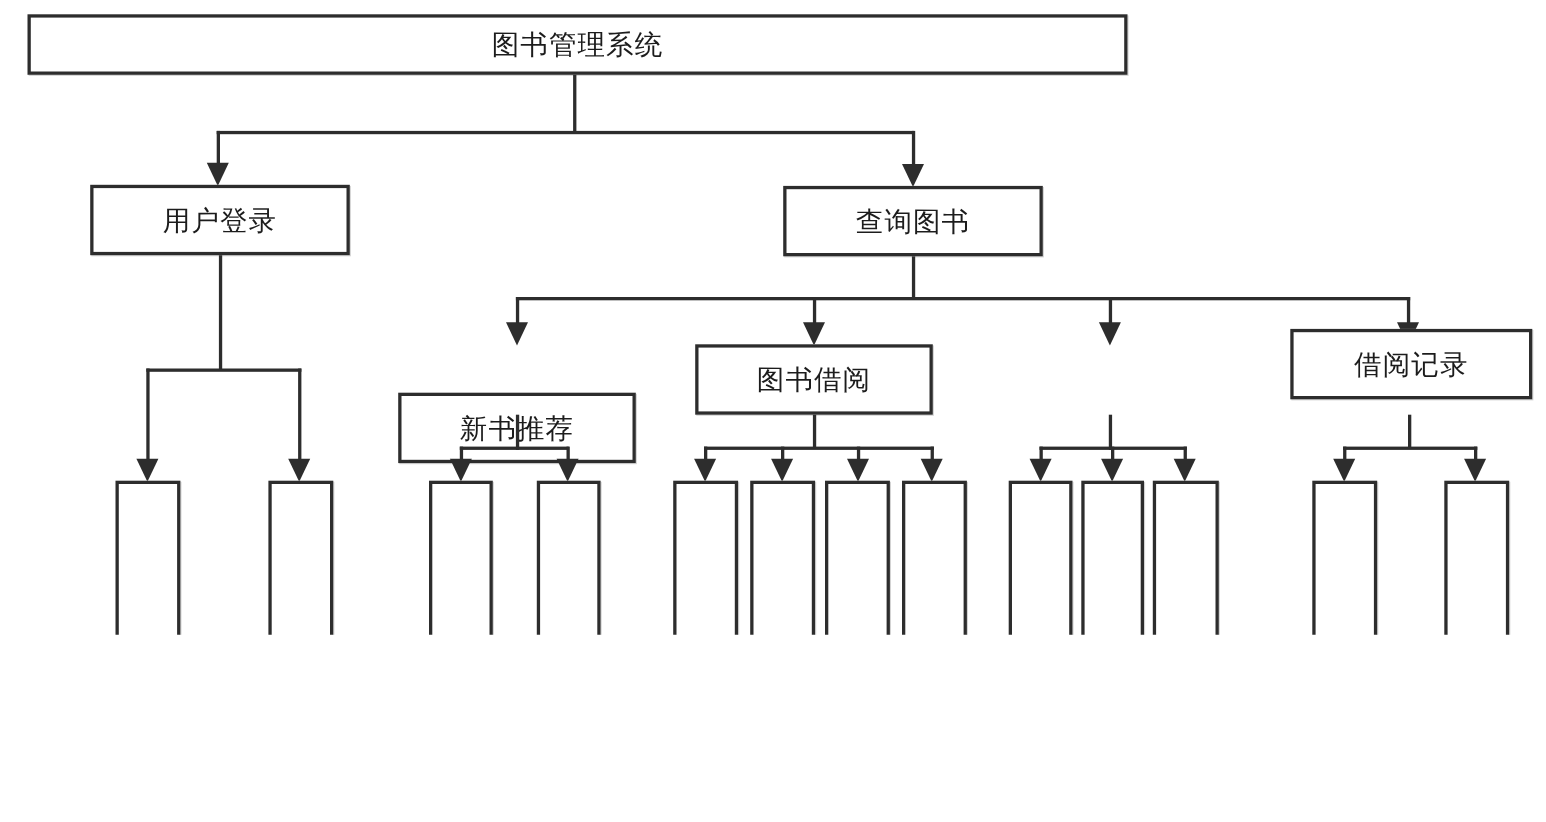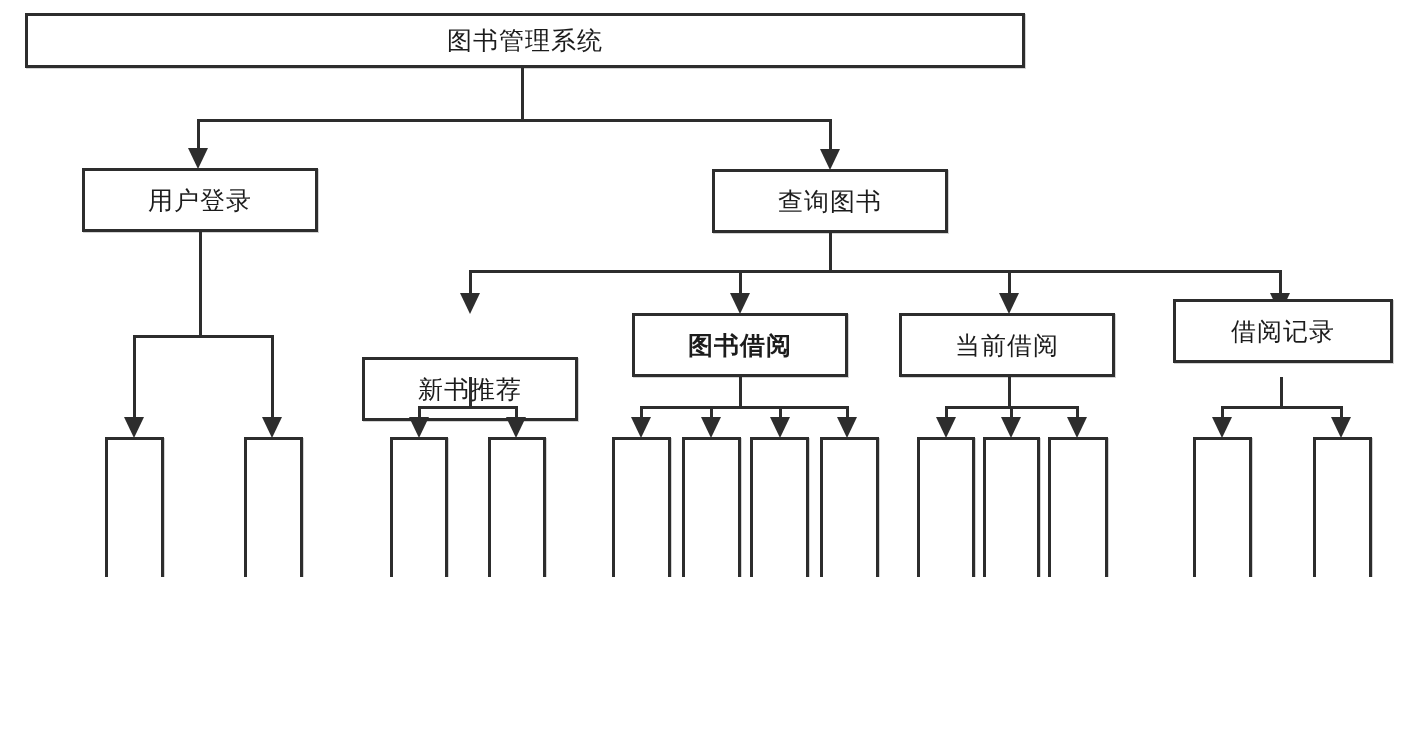--- a/index.html
+++ b/index.html
@@ -100,25 +100,22 @@
   <div class="vl" style="left:739px; top:270px; height:26px;"></div>
   <div class="ah" style="left:730px; top:293px;"></div>
   <div class="vl" style="left:1008px; top:270px; height:26px;"></div>
   <div class="ah" style="left:999px; top:293px;"></div>
   <div class="vl" style="left:1279px; top:270px; height:26px;"></div>
   <div class="ah" style="left:1270px; top:293px;"></div>
 
   <div class="box" style="left:362px; top:313px; width:216px; height:64px;margin-top:44px;">
     <span class="hlabel">新书推荐</span>
   </div>
-  <div class="box" style="left:632px; top:313px; width:216px; height:64px;font-weight:bold;">
+  <div class="box" style="left:632px; top:313px; width:216px; height:64px;">
     <span class="hlabel">图书借阅</span>
-  </div>
-  <div class="box" style="left:899px; top:313px; width:216px; height:64px;">
-    <span class="hlabel">当前借阅</span>
   </div>
   <div class="box" style="left:1173px; top:299px; width:220px; height:64px;">
     <span class="hlabel">借阅记录</span>
   </div>
 
   <div class="vl" style="left:469px; top:377px; height:32px;"></div>
   <div class="hl" style="left:418px; top:406px; width:99px;"></div>
   <div class="vl" style="left:418px; top:406px; height:14px;"></div>
   <div class="ah" style="left:409px; top:417px;"></div>
   <div class="vl" style="left:515px; top:406px; height:14px;"></div>

